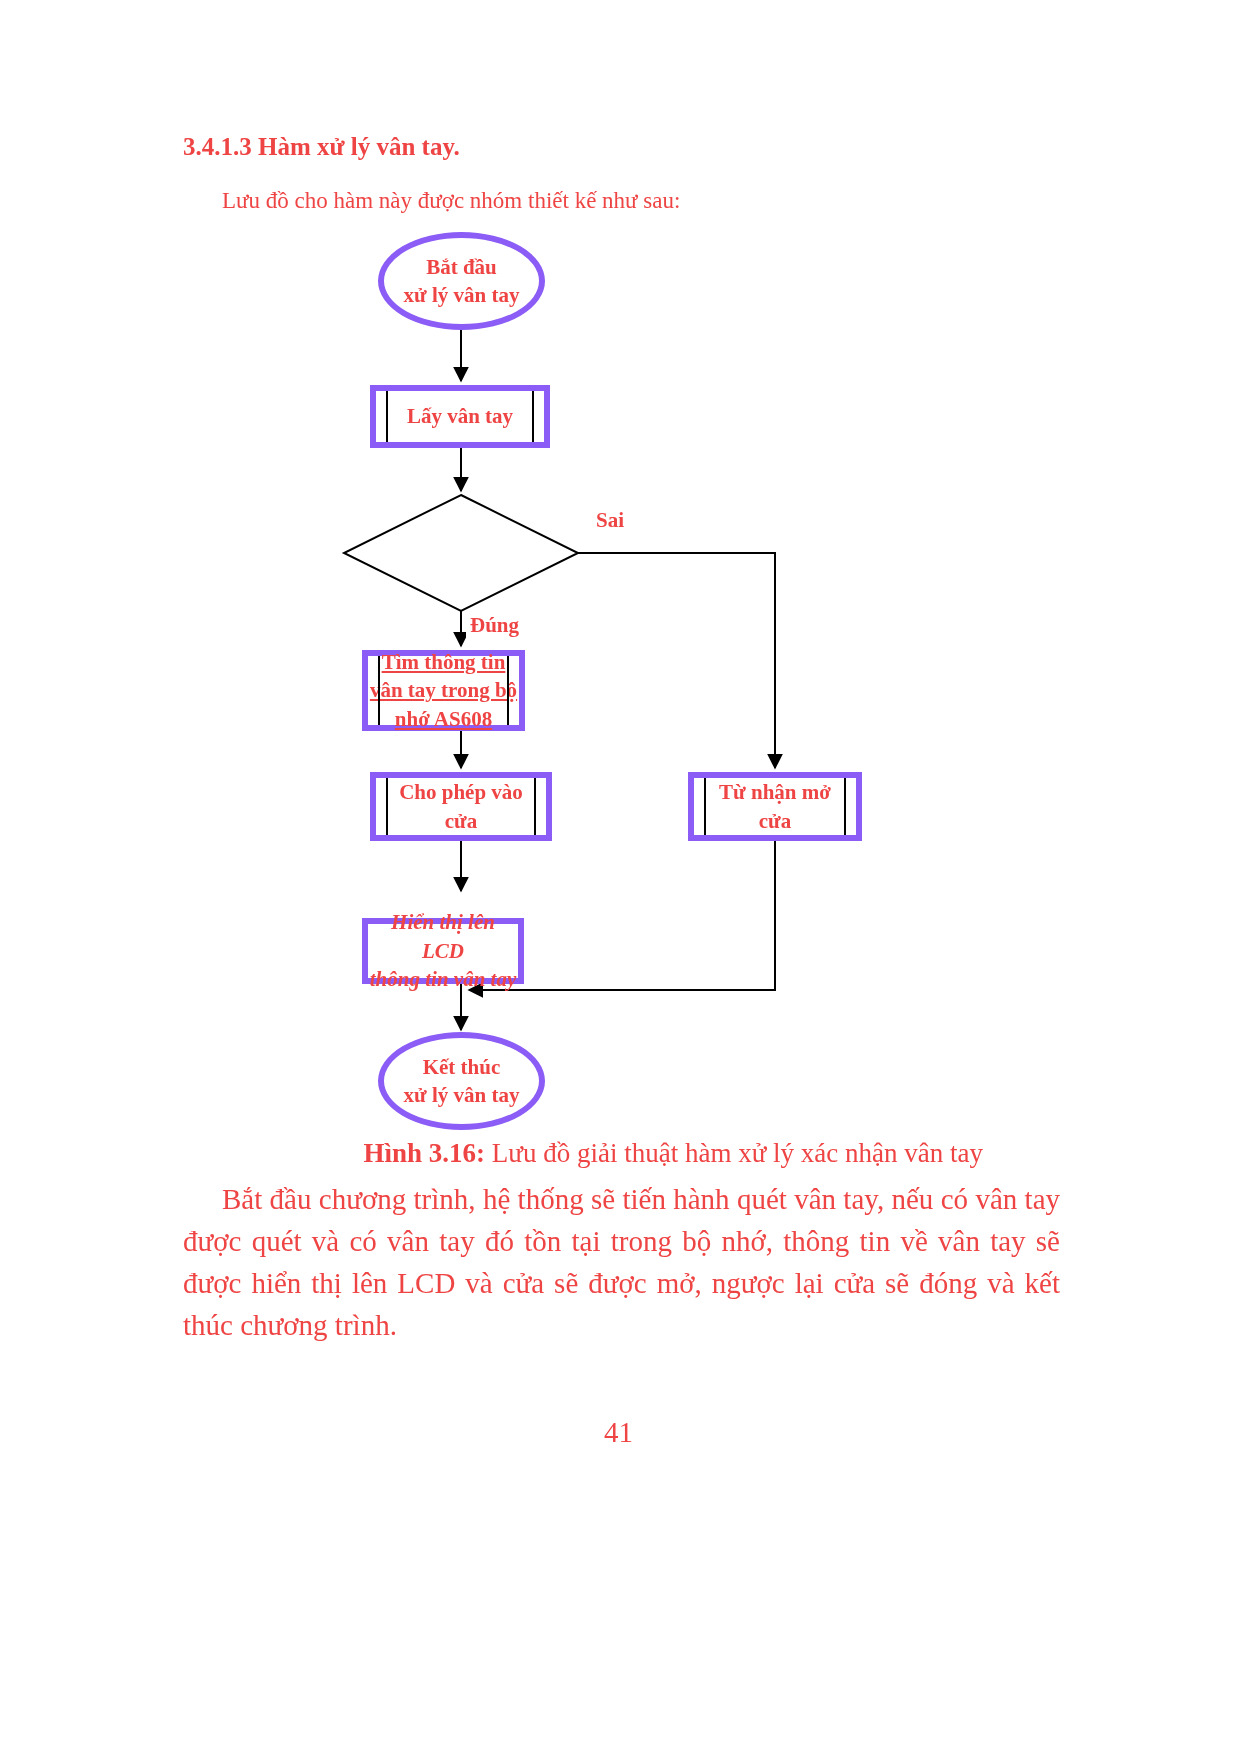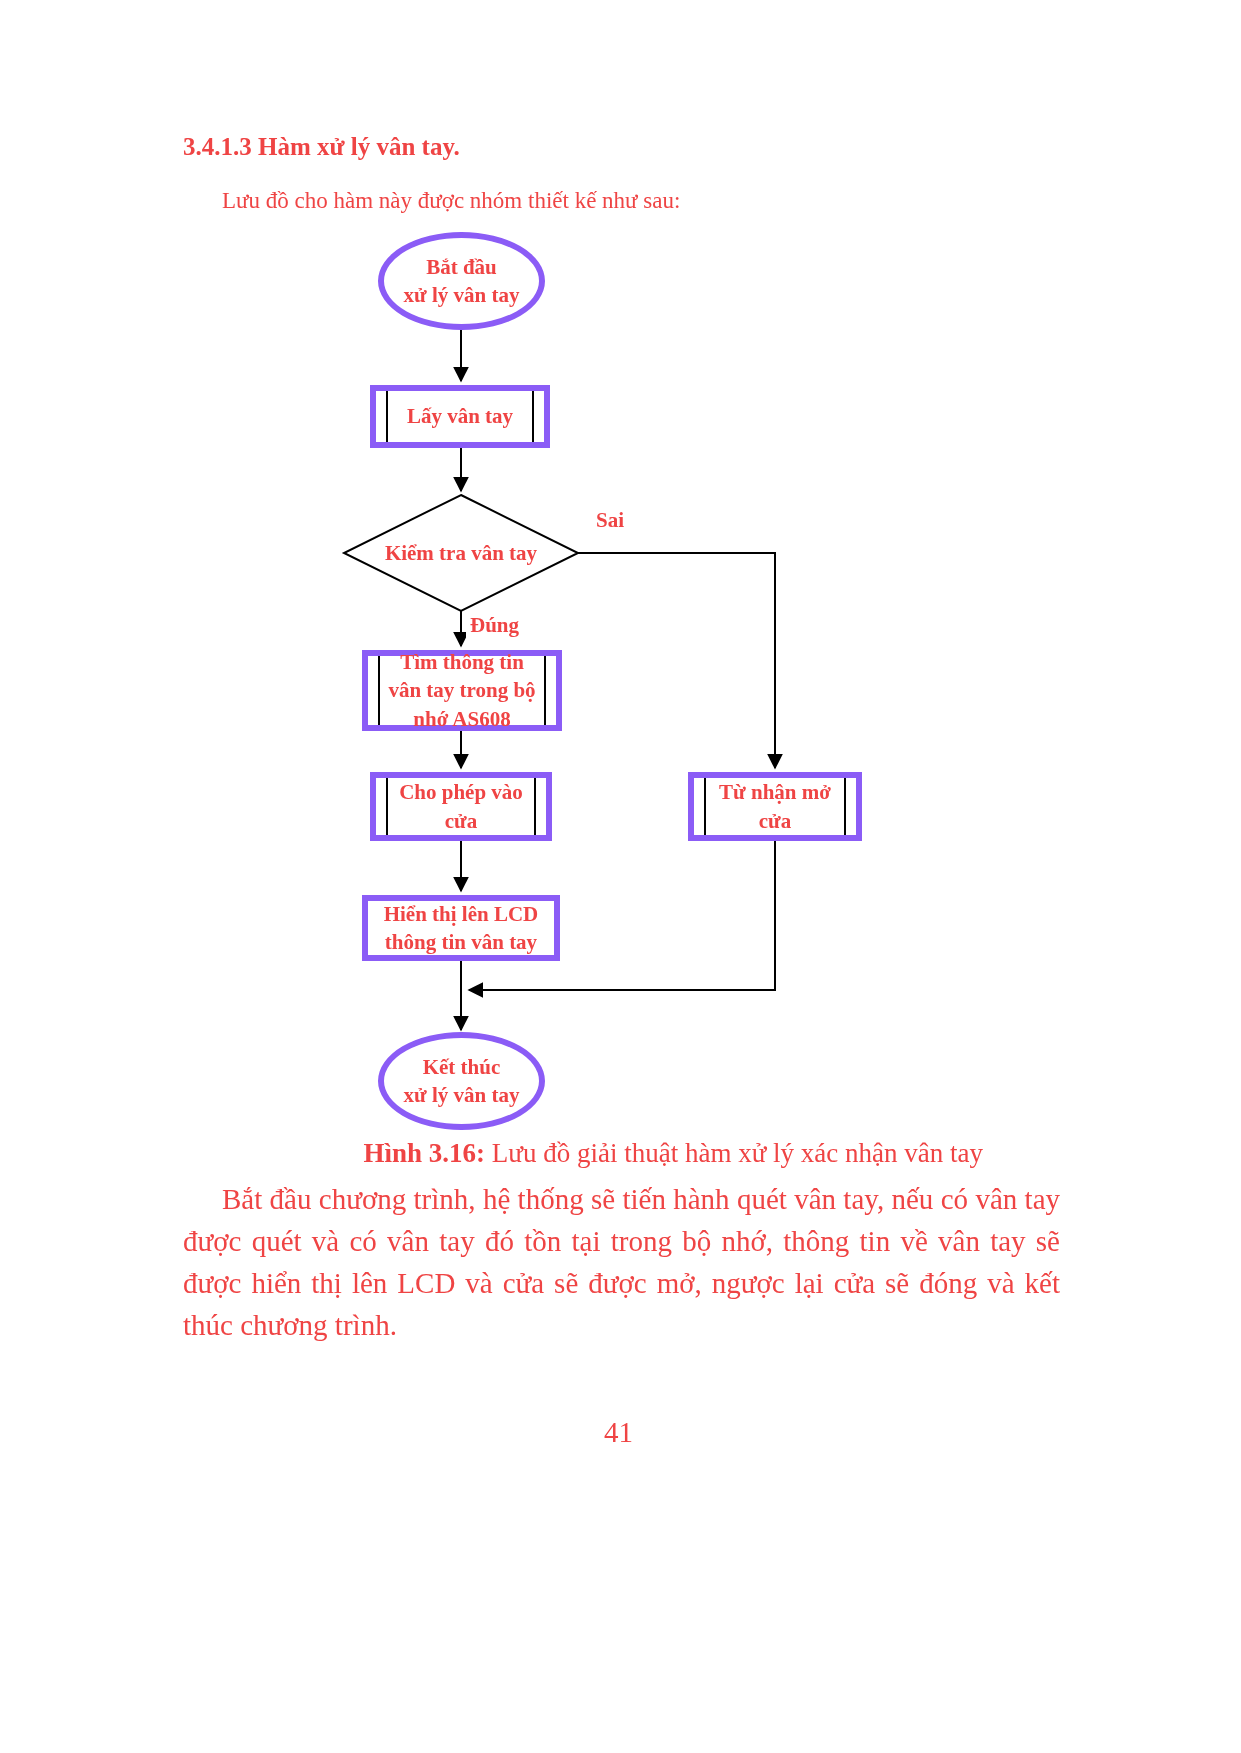--- a/index.html
+++ b/index.html
@@ -128,28 +128,25 @@
     <span class="node-text">Bắt đầu
 xử lý vân tay</span>
   </div>
 
   <div class="node" style="left:370px; top:385px; width:180px; height:63px;">
     <span class="bar left"></span>
     <span class="bar right"></span>
     <span class="node-text">Lấy vân tay</span>
   </div>
 
-  <div class="diamond-text">
-    <span class="node-text">Kiểm tra vân tay</span>
-  </div>
 
   <div class="branch-label label-sai">Sai</div>
   <div class="branch-label label-dung">Đúng</div>
 
-  <div class="node" style="left:362px; top:650px; width:200px; height:81px;">
+  <div class="node" style="left:362px; top:650px; width:163px; height:81px;text-decoration:underline;">
     <span class="bar left"></span>
     <span class="bar right"></span>
     <span class="node-text">Tìm thông tin
 vân tay trong bộ
 nhớ AS608</span>
   </div>
 
   <div class="node" style="left:370px; top:772px; width:182px; height:69px;">
     <span class="bar left"></span>
     <span class="bar right"></span>
@@ -157,21 +154,21 @@
 cửa</span>
   </div>
 
   <div class="node" style="left:688px; top:772px; width:174px; height:69px;">
     <span class="bar left"></span>
     <span class="bar right"></span>
     <span class="node-text">Từ nhận mở
 cửa</span>
   </div>
 
-  <div class="node" style="left:362px; top:895px; width:198px; height:66px;">
+  <div class="node" style="left:362px; top:918px; width:162px; height:66px;font-style:italic;">
     <span class="node-text">Hiển thị lên LCD
 thông tin vân tay</span>
   </div>
 
   <div class="node ellipse" style="left:378px; top:1032px; width:167px; height:98px;">
     <span class="node-text">Kết thúc
 xử lý vân tay</span>
   </div>
 
   <div class="abs caption">

